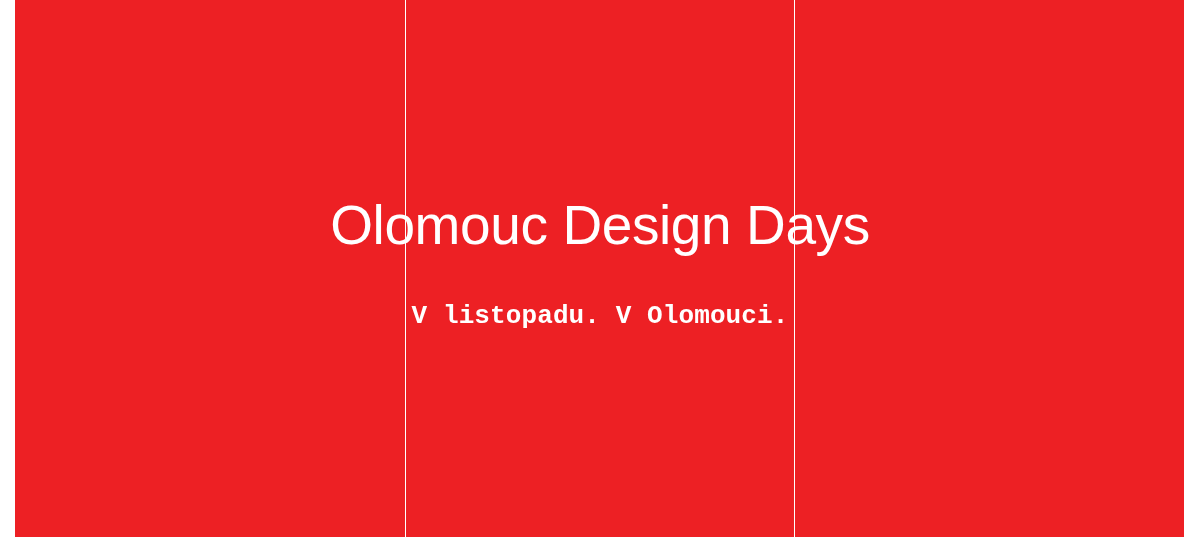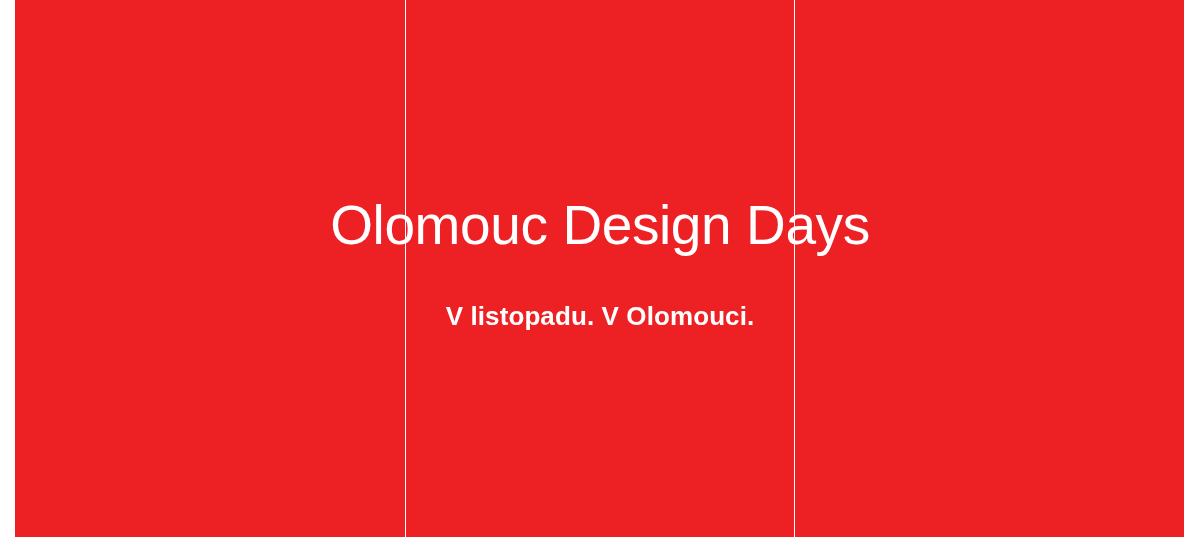--- a/index.html
+++ b/index.html
@@ -58,20 +58,21 @@
   }
 
   .subtitle {
     color: #ffffff;
     font-size: 26px;
     font-weight: 600;
     letter-spacing: 0.1px;
     line-height: 1.2;
     margin: 22px 0 8px 0;
     white-space: nowrap;
+    font-family: Liberation Mono, monospace;
   }
 
   .tagline {
     color: #ffffff;
     font-size: 16px;
     font-weight: 600;
     letter-spacing: 0.05px;
     line-height: 1.3;
     margin: 23px 0 0 0;
     white-space: nowrap;

